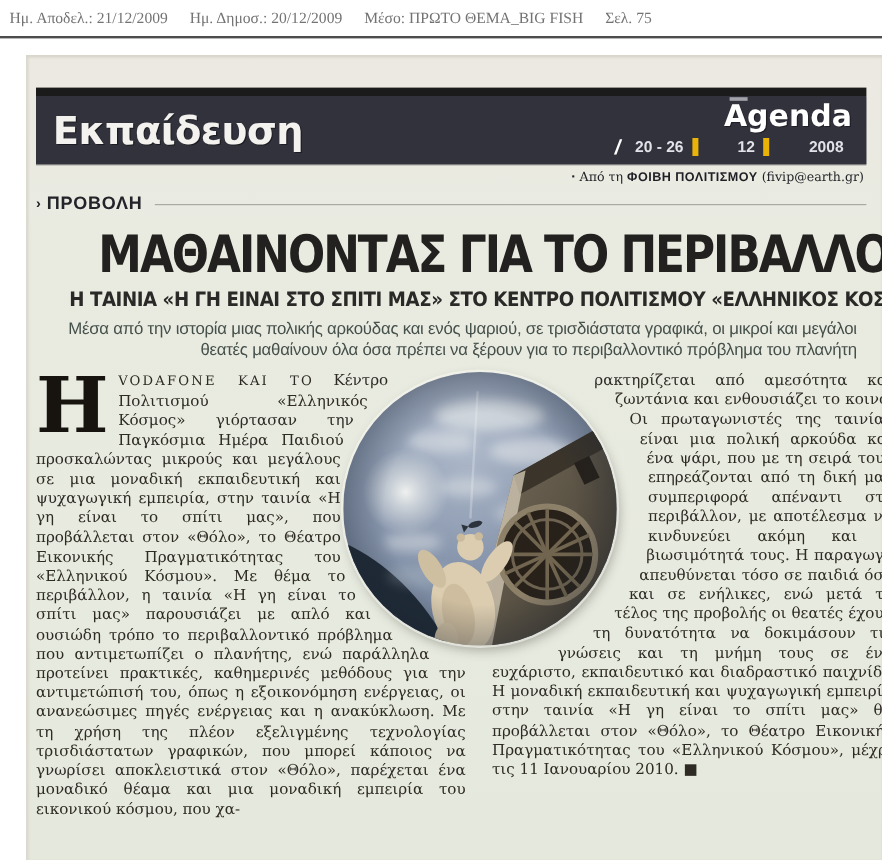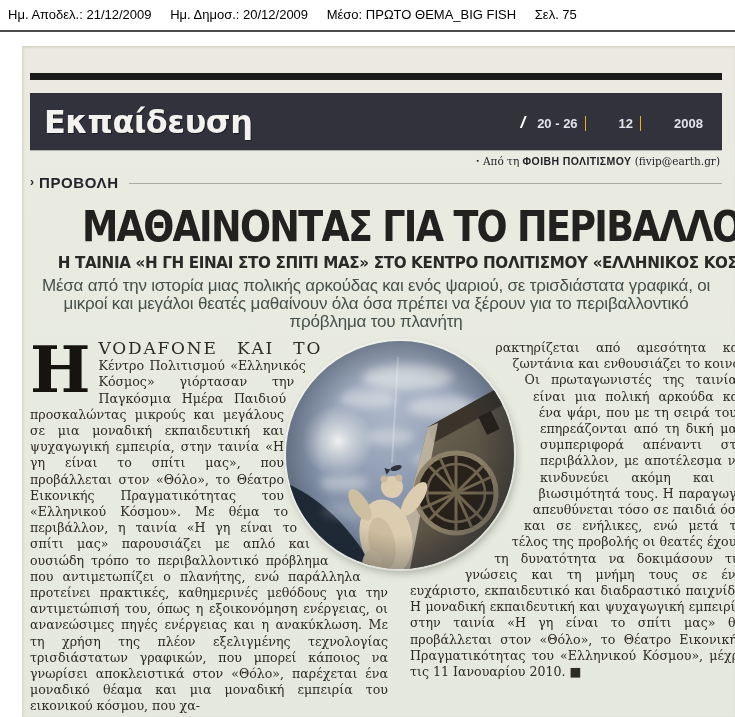--- a/index.html
+++ b/index.html
@@ -1,76 +1,76 @@
 <!DOCTYPE html>
 <html><head>
 <meta charset="utf-8">
 <style>
   html,body{margin:0;padding:0;background:#ffffff;}
   .page{position:relative;width:735px;height:717px;background:#ffffff;overflow:hidden;
         font-family:"Liberation Sans",sans-serif;}
 
   
-  .meta-line{position:absolute;top:7px;left:8px;right:20px;color:#000000;font-size:13px;white-space:nowrap;}
+  .meta-line{position:absolute;top:7px;left:8px;right:20px;color:#737373;font-size:13px;white-space:nowrap;font-family:Liberation Serif, serif;}
   .meta-line span{margin-right:15px;}
   .meta-rule{position:absolute;top:30px;left:0;width:735px;height:2px;background:#4d4d4d;}
 
   
   .paper{position:absolute;left:22px;top:46px;right:0;bottom:0;
          background:linear-gradient(180deg,#ece9e2 0%,#e9ebe1 22%,#e7eadf 70%,#e5e8dd 100%);
          box-shadow:inset 0 2px 2px #d8d6ca,inset 2px 0 2px #dedcd2;
          padding:0 13px 0 8px;box-sizing:border-box;}
 
   .topbar{margin-top:27px;height:7px;background:#1b1b1b;}
 
-  .masthead{margin-top:13px;height:57px;background:#32323d;display:flex;justify-content:space-between;
+  .masthead{height:57px;background:#32323d;display:flex;justify-content:space-between;
             align-items:center;padding:0 12px 0 14px;box-sizing:border-box;
             box-shadow:0 1px 0 rgba(0,0,0,.25);}
   .section-title{color:#f3f2ee;font-family:"DejaVu Sans",sans-serif;font-weight:bold;font-size:32px;
                  letter-spacing:-.5px;text-shadow:1px 1px 0 rgba(0,0,0,.45);}
   .agenda{text-align:right;color:#fff;}
   .agenda-brand{font-family:"DejaVu Sans",sans-serif;font-weight:bold;font-size:25px;line-height:23px;
                 display:inline-block;position:relative;text-shadow:1px 1px 0 rgba(0,0,0,.4);}
   .agenda-brand::before{content:"";position:absolute;top:-4px;left:5px;width:15px;height:3px;
                         background:#c9c9d2;opacity:.75;}
   .agenda-date{margin-top:3px;font-size:13px;font-weight:bold;color:#e2e3e9;display:flex;
                justify-content:flex-end;align-items:center;}
   .agenda-date .slash{font-style:italic;font-size:17px;margin-right:5px;color:#fff;}
   .agenda-date .seg{padding:0 7px;}
-  .agenda-date .seg + .seg{border-left:1px solid #eab308;padding-left:33px;}
+  .agenda-date .seg + .seg{border-left:5px solid #eab308;padding-left:33px;}
 
   .byline{margin-top:5px;text-align:right;font-size:10.5px;color:#1f1f26;padding-right:2px;}
   .byline .bullet{font-size:7px;vertical-align:2px;margin-right:4px;color:#1f1f26;}
   .byline .prefix,.byline .email{font-family:"DejaVu Serif",serif;}
   .byline .author{font-weight:bold;letter-spacing:.4px;}
 
   .kicker-row{margin-top:7px;display:flex;align-items:center;}
   .kicker-arrow{font-weight:bold;font-size:12px;color:#23232a;margin-right:5px;line-height:11px;}
   .kicker-label{font-weight:bold;font-size:15px;letter-spacing:.6px;color:#23232a;}
   .kicker-rule{flex:1;height:1px;background:#a8aba0;margin-left:10px;margin-top:1px;}
 
   .headline{margin:13px 0 0;text-align:center;font-family:"DejaVu Sans",sans-serif;font-weight:bold;
             font-size:43px;line-height:44px;color:#23211f;letter-spacing:-2px;white-space:nowrap;
             transform:scaleX(.85);transform-origin:center;}
   .subhead{margin:5px 0 0;text-align:center;font-family:"DejaVu Sans",sans-serif;font-weight:bold;
            font-size:16.5px;color:#2a2927;letter-spacing:-.4px;white-space:nowrap;
            transform:scaleX(.92);transform-origin:center;}
-  .deck{margin:5px 8px 0;text-align:center;font-size:17px;line-height:18px;color:#45504a;
+  .deck{margin:5px 8px 0;text-align:right;font-size:14px;line-height:18px;color:#45504a;
         letter-spacing:-.2px;}
 
   
   .body{position:relative;margin-top:9px;height:388px;font-family:"DejaVu Serif",serif;
         font-size:12.6px;line-height:16.2px;color:#2e2a24;text-align:justify;}
   .col-left{position:absolute;left:0;top:0;width:358px;height:100%;}
   .col-right{position:absolute;left:380px;top:0;width:334px;height:100%;}
   .cut-right{float:right;width:104px;height:242px;shape-outside:circle(119px at 115px 113px);shape-margin:3px;}
   .cut-left{float:left;width:130px;height:242px;shape-outside:circle(119px at 11px 113px);shape-margin:3px;}
   .dropcap{float:left;font-family:"DejaVu Serif",serif;font-weight:bold;font-size:64px;line-height:54px;
            margin:3px 8px 0 0;color:#17140f;}
-  .lead-caps{font-size:17px;letter-spacing:1.8px;}
+  .lead-caps{font-size:11px;letter-spacing:1.8px;}
   .footnote{margin:3px 0 0;font-style:italic;font-size:12.3px;line-height:15.5px;color:#253a30;
             text-align:left;clear:left;}
 
   .photo{position:absolute;left:256px;top:1px;width:228px;height:228px;border-radius:50%;overflow:hidden;
          box-shadow:0 0 0 2px rgba(250,250,244,.6),2px 4px 9px rgba(55,55,45,.35);}
   .photo svg{display:block;}
 </style>
 </head>
 <body>
 
@@ -84,20 +84,21 @@
   </div>
   <div class="meta-rule"></div>
 
   <div class="paper">
 
     <div class="topbar"></div>
 
     <div class="masthead">
       <span class="section-title">Εκπαίδευση</span>
       <div class="agenda">
+        <span class="agenda-brand">Agenda</span>
         <div class="agenda-date">
           <span class="slash">/</span>
           <span class="seg">20 - 26</span>
           <span class="seg">12</span>
           <span class="seg">2008</span>
         </div>
       </div>
     </div>
 
     <div class="byline">

